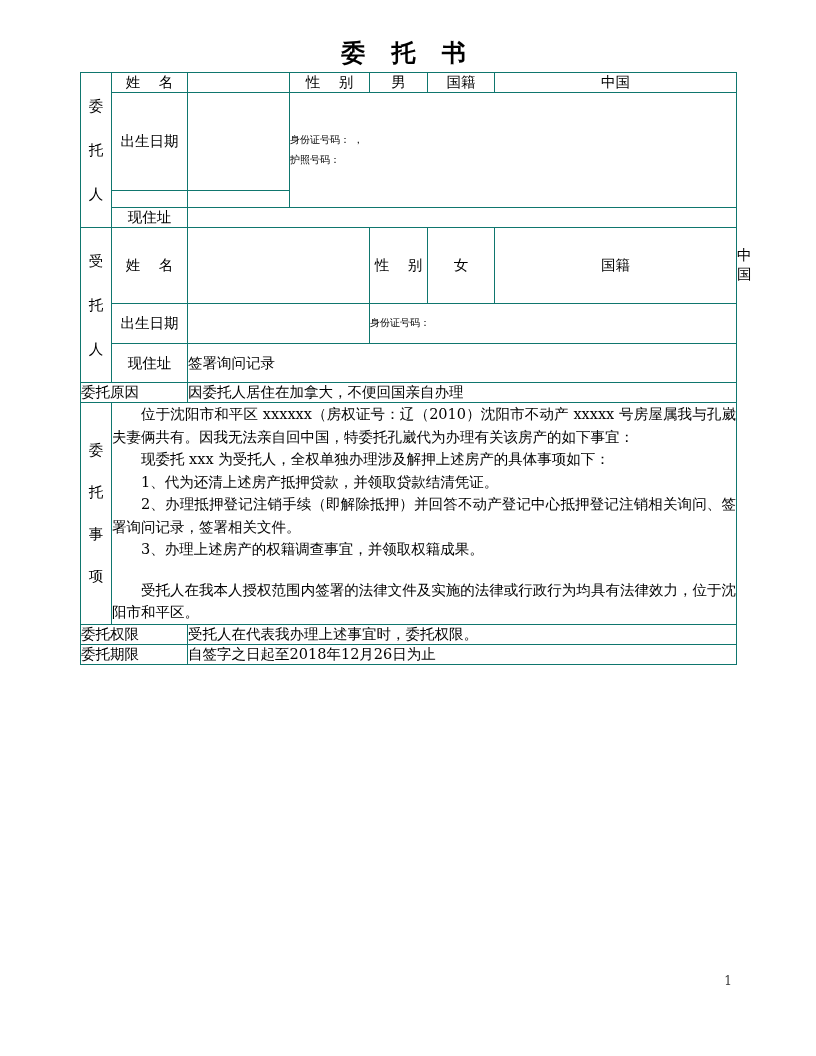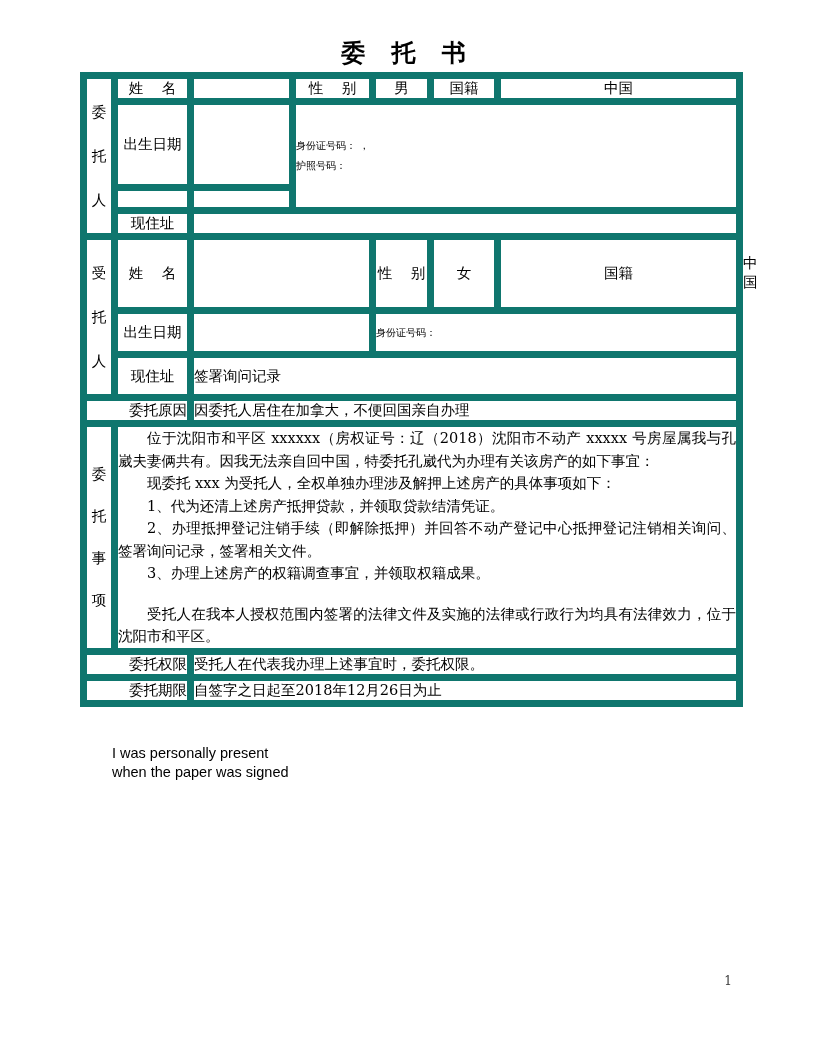--- a/index.html
+++ b/index.html
@@ -42,21 +42,21 @@
   table.main {
     position: absolute;
     left: 80px;
     top: 72px;
     width: 656px;
     border-collapse: collapse;
     table-layout: fixed;
     font-size: 14.5px;
   }
   table.main td {
-    border: 7px solid #0f766e;
+    border: 1px solid #0f766e;
     padding: 0;
     vertical-align: middle;
     font-family: "DejaVu Serif", "Liberation Serif", serif;
   }
 
   
   .vlabel {
     text-align: center;
     font-size: 14.5px;
     line-height: 22px;
@@ -88,21 +88,21 @@
   .idcell {
     padding: 5px 8px;
     font-size: 10px;
     line-height: 20px;
     vertical-align: top;
     white-space: pre-line;
   }
 
   
   .wlabel {
-    text-align: right;
+    text-align: left;
     font-size: 14.5px;
     padding: 9px 4px;
     white-space: pre;
   }
 
   
   .slabel {
     text-align: center;
     font-size: 14.5px;
     line-height: 42px;
@@ -250,21 +250,21 @@
     </tr>
 
     <tr>
       <td class="slabel">
         <span>委</span>
         <span>托</span>
         <span>事</span>
         <span>项</span>
       </td>
       <td class="bodycell" colspan="7">
-        <p>位于沈阳市和平区 xxxxxx（房权证号：辽（2018）沈阳市不动产 xxxxx 号房屋属我与孔崴夫妻俩共有。因我无法亲自回中国，特委托孔崴代为办理有关该房产的如下事宜：</p>
+        <p>位于沈阳市和平区 xxxxxx（房权证号：辽（2010）沈阳市不动产 xxxxx 号房屋属我与孔崴夫妻俩共有。因我无法亲自回中国，特委托孔崴代为办理有关该房产的如下事宜：</p>
         <p>现委托 xxx 为受托人，全权单独办理涉及解押上述房产的具体事项如下：</p>
         <p>1、代为还清上述房产抵押贷款，并领取贷款结清凭证。</p>
         <p>2、办理抵押登记注销手续（即解除抵押）并回答不动产登记中心抵押登记注销相关询问、签署询问记录，签署相关文件。</p>
         <p>3、办理上述房产的权籍调查事宜，并领取权籍成果。</p>
         <p class="gap">受托人在我本人授权范围内签署的法律文件及实施的法律或行政行为均具有法律效力，位于沈阳市和平区。</p>
       </td>
     </tr>
 
     <tr>
       <td class="wlabel" colspan="2">委托权限</td>
@@ -274,20 +274,16 @@
     <tr>
       <td class="wlabel" colspan="2">委托期限</td>
       <td class="fval" colspan="6">
         <span class="term-line">自签字之日起至</span><span class="term-line u">2018</span><span class="term-line">年</span><span class="term-line u">12</span><span class="term-line">月</span><span class="term-line u">26</span><span class="term-line">日为止</span>
       </td>
     </tr>
   </tbody>
     </table>
 
 
-  <div class="eng-note">
-    <div>I was personally present</div>
-    <div>when the paper was signed</div>
-  </div>
 
   <div class="page-number">1</div>
 
 </div>
 
 </body></html>

